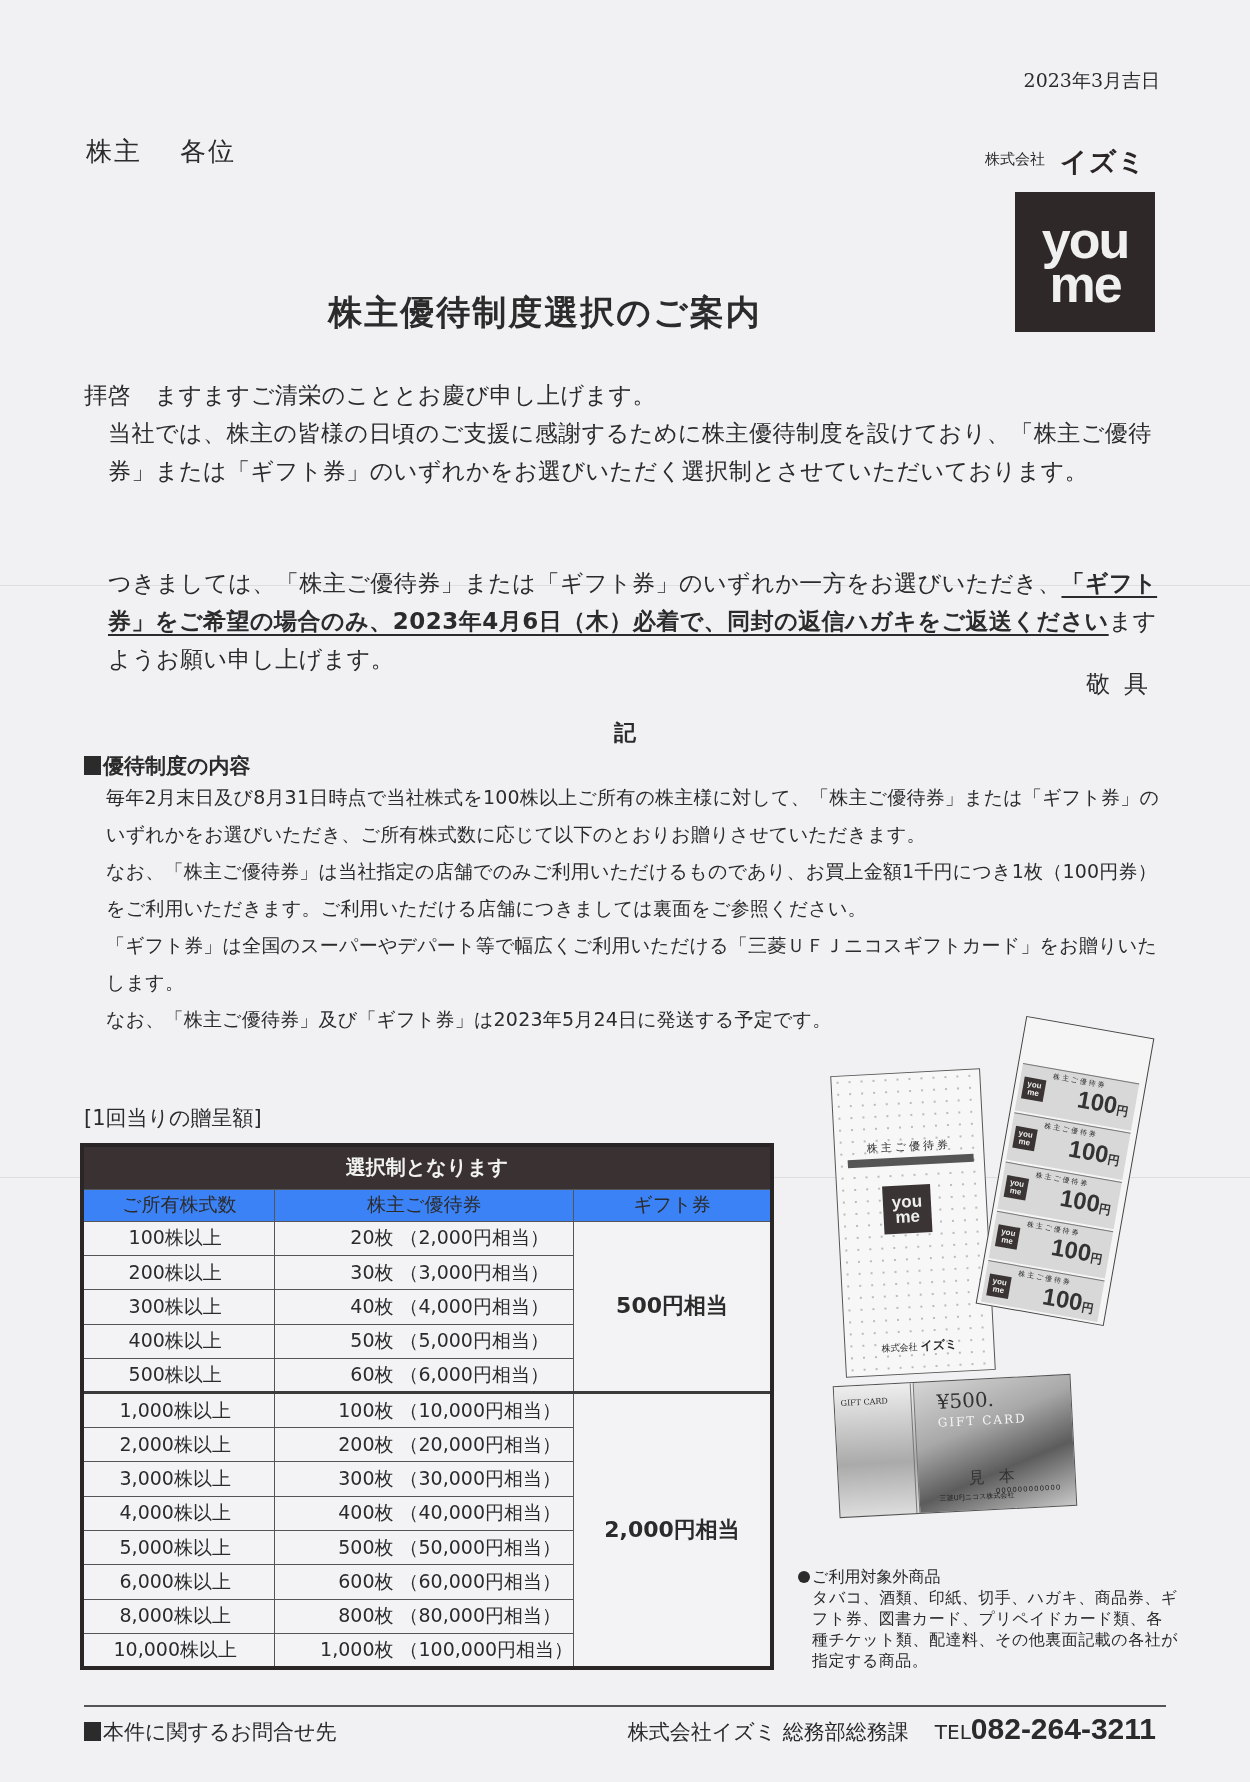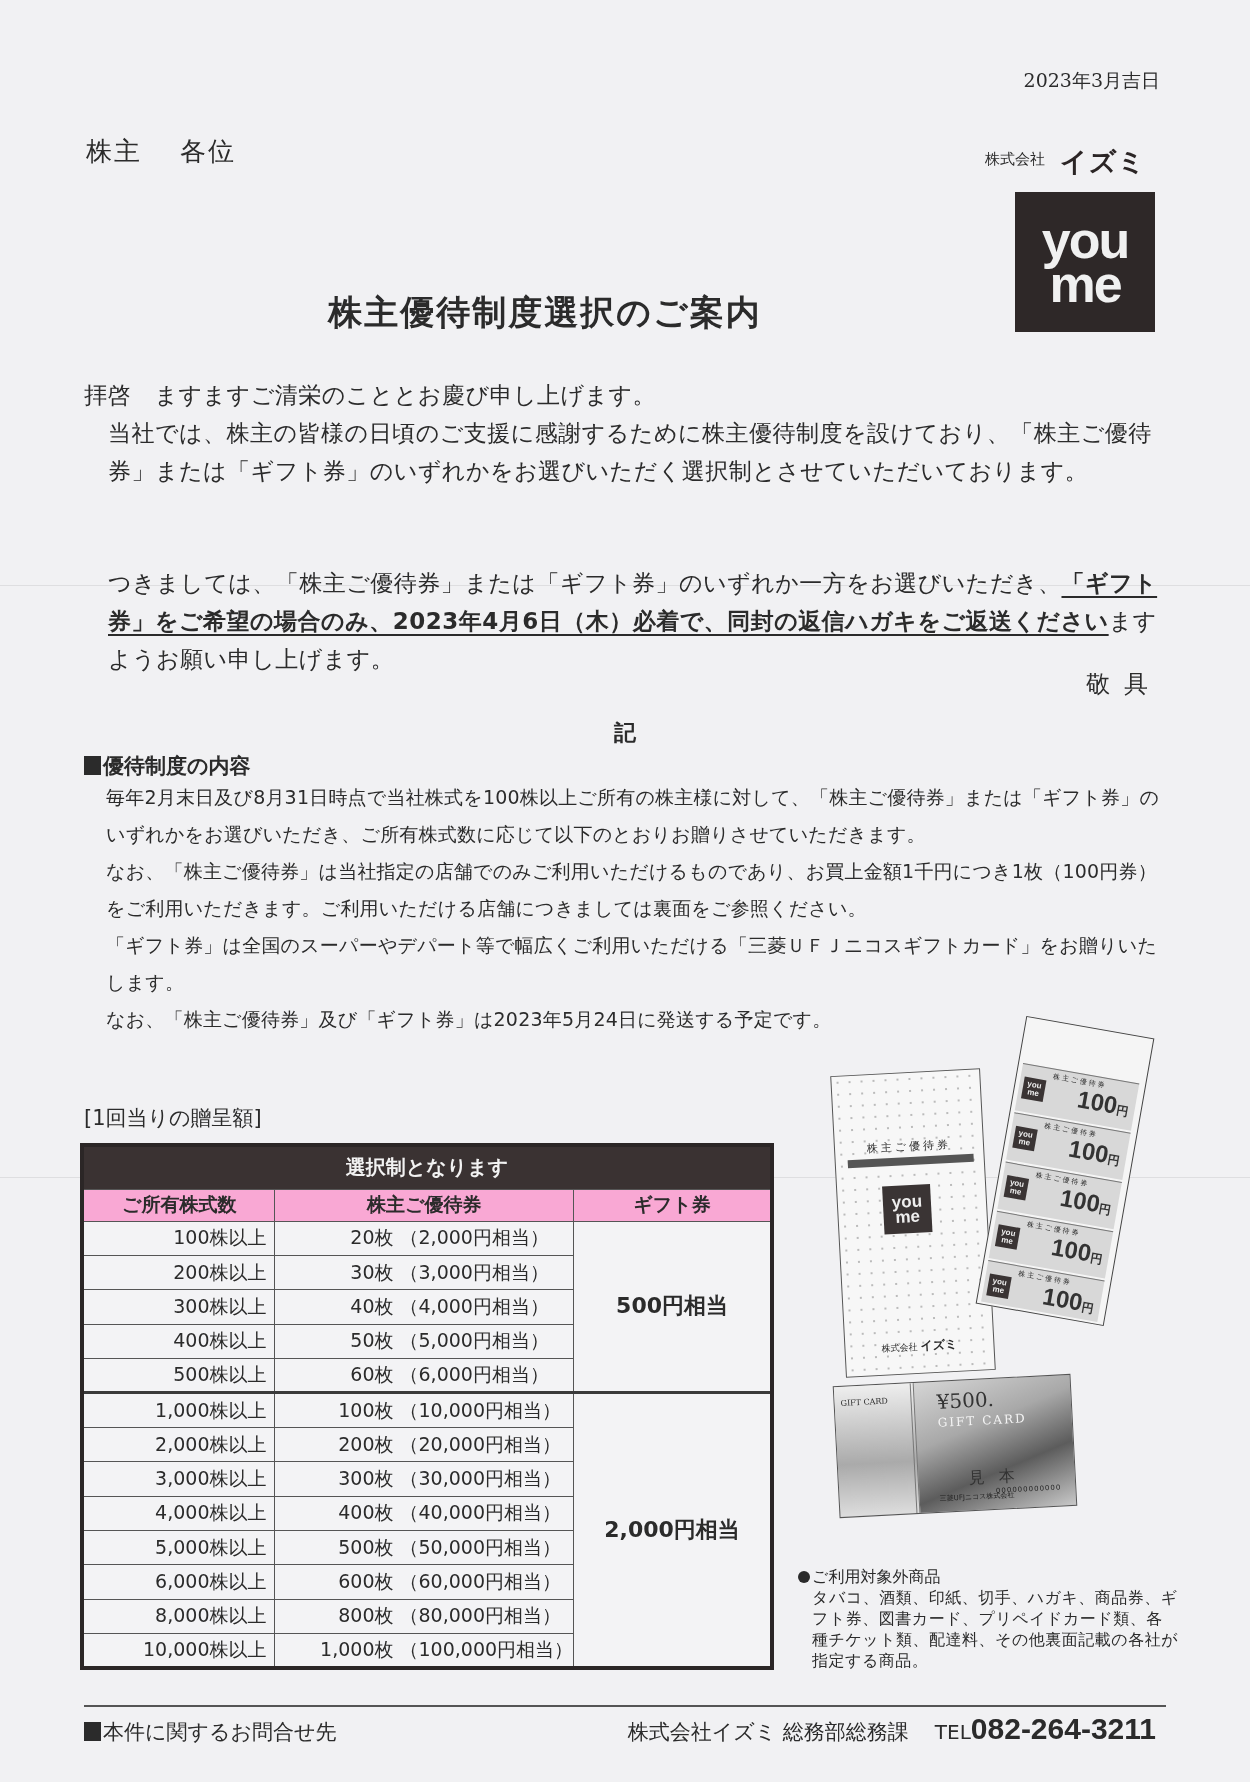--- a/index.html
+++ b/index.html
@@ -43,23 +43,23 @@
   .body2 { position: absolute; left: 84px; width: 1080px; font-size: 19px; line-height: 37px; letter-spacing: 0.2px; }
   .body2 .ind { padding-left: 22px; }
 
   .amount-label { position: absolute; left: 84px; top: 1104px; font-size: 21px; }
 
   table.tbl {
     position: absolute; left: 80px; top: 1143px; width: 694px;
     border-collapse: collapse; border: 4px solid #2b2626; font-size: 19px;
   }
   table.tbl th.top { background: #3a3232; color: #f2f2f2; font-weight: bold; height: 44px; font-size: 20px; }
-  table.tbl th.col { background: #f9a8d4; color: #2b2b2b; font-weight: bold; height: 32px; border: 1px solid #555; font-size: 19px; }
+  table.tbl th.col { background: #3b82f6; color: #2b2b2b; font-weight: normal; height: 32px; border: 1px solid #555; font-size: 19px; }
   table.tbl td { border: 1px solid #555; height: 34.4px; background: #f3f3f5; }
-  table.tbl td.shares { text-align: right; width: 200px; padding-right: 8px; }
+  table.tbl td.shares { text-align: center; width: 200px; padding-right: 8px; }
   table.tbl td.voucher { width: 280px; padding-left: 20px; white-space: pre; }
   table.tbl td.gift { text-align: center; font-weight: bold; font-size: 22px; width: 206px; }
   table.tbl tr.group-end td { border-bottom: 3px solid #3a3a3a; }
   .v-num { display: inline-block; width: 98px; text-align: right; }
 
   
   .booklet {
     position: absolute; left: 838px; top: 1072px; width: 150px; height: 302px;
     background: #f7f7f7; border: 1.5px solid #555;
     transform: rotate(-3deg);

